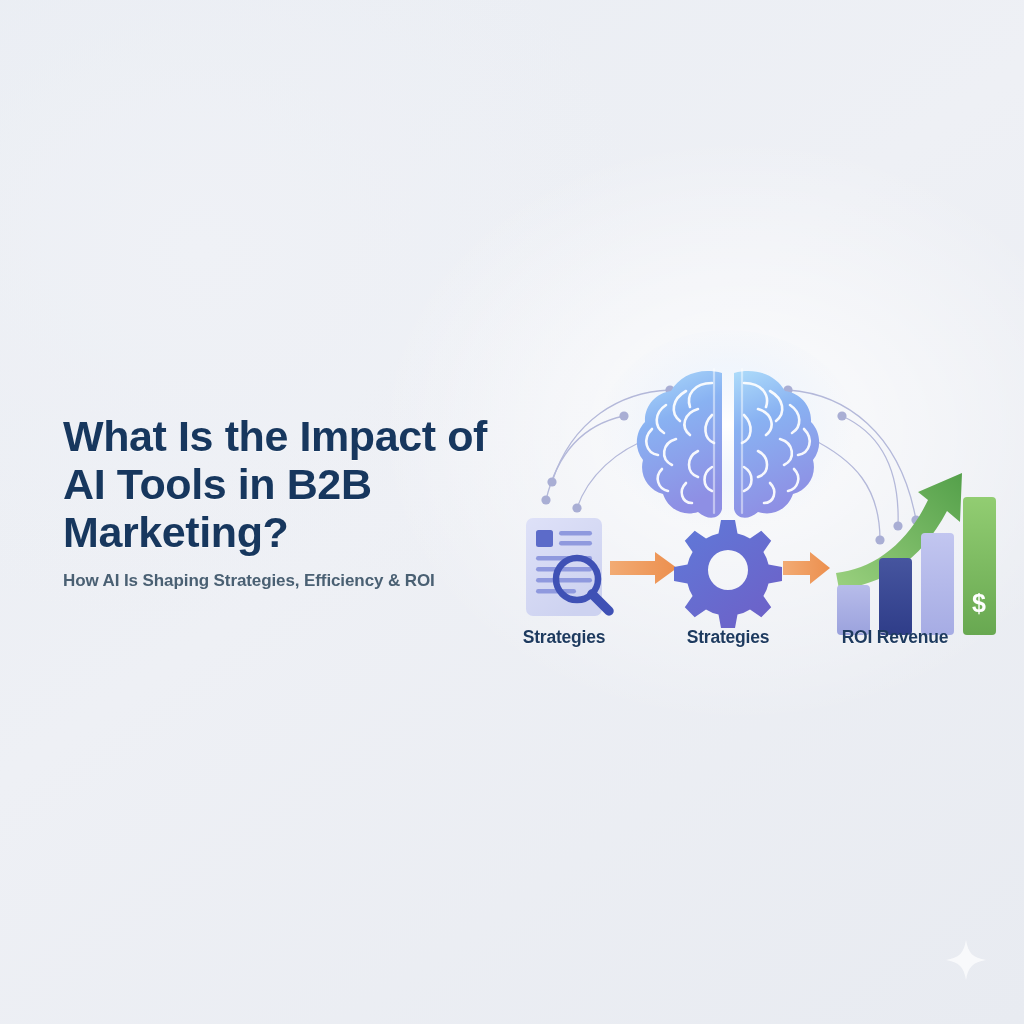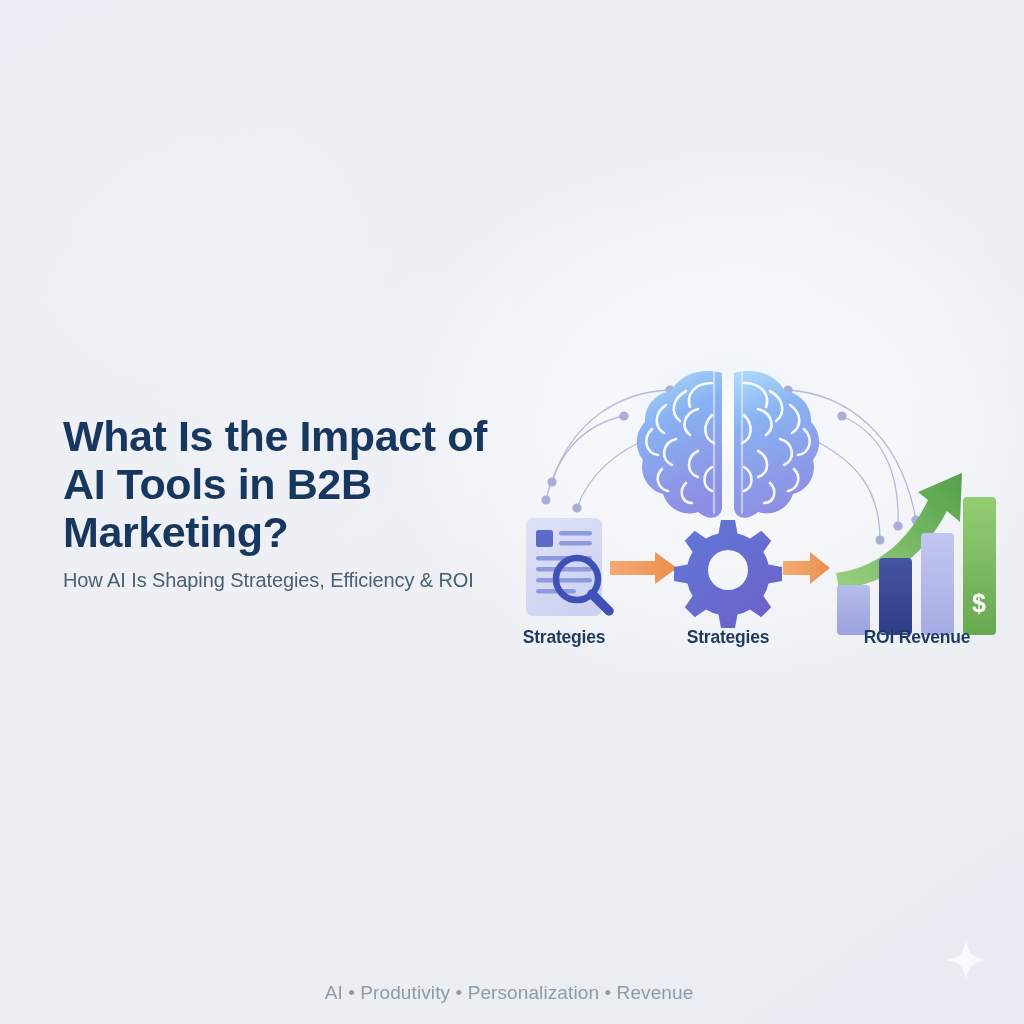--- a/index.html
+++ b/index.html
@@ -37,23 +37,23 @@
     margin: 0;
     font-size: 43px;
     line-height: 48px;
     font-weight: bold;
     letter-spacing: -0.4px;
     color: #17375e;
     text-shadow: 0 1px 0 rgba(255,255,255,0.55);
   }
   .subheadline {
     margin: 9px 0 0 0;
-    font-size: 20px;
+    font-size: 17px;
     line-height: 31px;
-    font-weight: normal;
+    font-weight: bold;
     letter-spacing: -0.1px;
     color: #4a6073;
   }
 
   
   .diagram {
     position: absolute;
     left: 500px;
     top: 340px;
     width: 524px;
@@ -73,21 +73,21 @@
     font-weight: bold;
     color: #1d3a5f;
     letter-spacing: -0.2px;
     white-space: nowrap;
     text-align: left;
     transform: translateX(-50%);
     text-shadow: 0 1px 0 rgba(255,255,255,0.5);
   }
   #label-0 { left: 564px; top: 627px; }
   #label-1 { left: 728px; top: 627px; }
-  #label-2 { left: 917px; top: 627px; }
+  #label-2 { left: 895px; top: 627px; }
 
   
   .footer {
     position: absolute;
     left: 0;
     right: 0;
     top: 982px;
     text-align: center;
     padding-right: 6px;
     font-size: 19px;
@@ -302,17 +302,14 @@
   </div>
 
   <div class="stage-label" id="label-0">Strategies</div>
   <div class="stage-label" id="label-1">Strategies</div>
   <div class="stage-label" id="label-2">ROI Revenue</div>
 
   <svg class="sparkle" viewBox="0 0 44 44">
     <path d="M22,2 C24,15 29,20 42,22 C29,24 24,29 22,42 C20,29 15,24 2,22 C15,20 20,15 22,2 Z" fill="#ffffff" opacity="0.78"></path>
   </svg>
 
-  <div class="footer">
-    <span class="footer-inner">AI • Produtivity • Personalization • Revenue</span>
-  </div>
 
 </div>
 
 </body></html>

